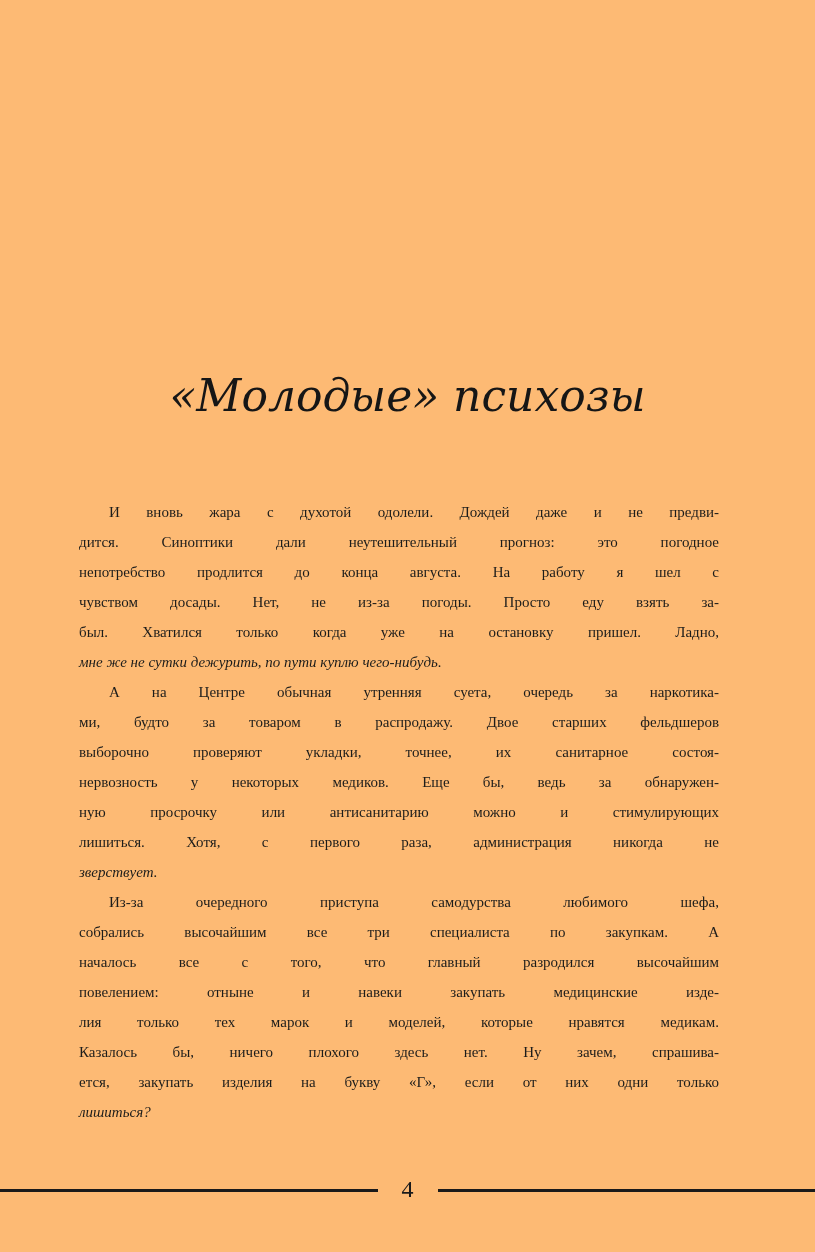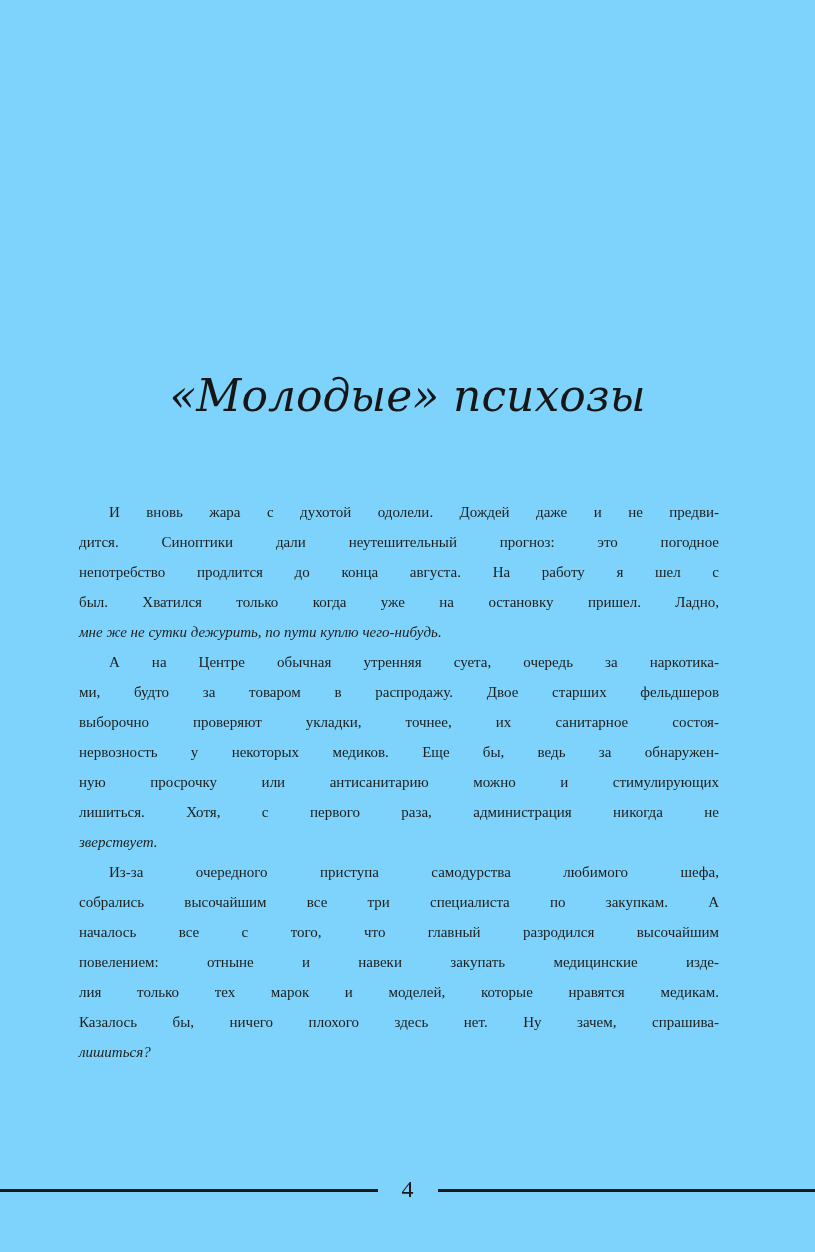--- a/index.html
+++ b/index.html
@@ -4,21 +4,21 @@
 <style>
   html, body {
     margin: 0;
     padding: 0;
     background: #ffffff;
   }
   .page {
     position: relative;
     width: 815px;
     height: 1252px;
-    background: #7dd3fc;
+    background: #fdba74;
     overflow: hidden;
     font-family: "Liberation Serif", serif;
     color: #1d1d1b;
   }
   .chapter-title {
     position: absolute;
     top: 366px;
     left: 0;
     width: 815px;
     text-align: center;
@@ -83,39 +83,41 @@
 
 <div class="page">
 
   <h1 class="chapter-title">«Молодые» психозы</h1>
 
   <div class="body-text">
       <div class="paragraph">
         <div class="line first">И вновь жара с духотой одолели. Дождей даже и не предви-</div>
         <div class="line">дится. Синоптики дали неутешительный прогноз: это погодное</div>
         <div class="line">непотребство продлится до конца августа. На работу я шел с</div>
+        <div class="line">чувством досады. Нет, не из-за погоды. Просто еду взять за-</div>
         <div class="line">был. Хватился только когда уже на остановку пришел. Ладно,</div>
         <div class="line last">мне же не сутки дежурить, по пути куплю чего-нибудь.</div>
       </div>
       <div class="paragraph">
         <div class="line first">А на Центре обычная утренняя суета, очередь за наркотика-</div>
         <div class="line">ми, будто за товаром в распродажу. Двое старших фельдшеров</div>
         <div class="line">выборочно проверяют укладки, точнее, их санитарное состоя-</div>
         <div class="line">нервозность у некоторых медиков. Еще бы, ведь за обнаружен-</div>
         <div class="line">ную просрочку или антисанитарию можно и стимулирующих</div>
         <div class="line">лишиться. Хотя, с первого раза, администрация никогда не</div>
         <div class="line last">зверствует.</div>
       </div>
       <div class="paragraph">
         <div class="line first">Из-за очередного приступа самодурства любимого шефа,</div>
         <div class="line">собрались высочайшим все три специалиста по закупкам. А</div>
         <div class="line">началось все с того, что главный разродился высочайшим</div>
         <div class="line">повелением: отныне и навеки закупать медицинские изде-</div>
         <div class="line">лия только тех марок и моделей, которые нравятся медикам.</div>
         <div class="line">Казалось бы, ничего плохого здесь нет. Ну зачем, спрашива-</div>
+        <div class="line">ется, закупать изделия на букву «Г», если от них одни только</div>
         <div class="line last">лишиться?</div>
       </div>
     </div>
 
   <div class="footer">
     <div class="footer-rule"></div>
     <div class="page-number">4</div>
     <div class="footer-rule"></div>
   </div>
 

